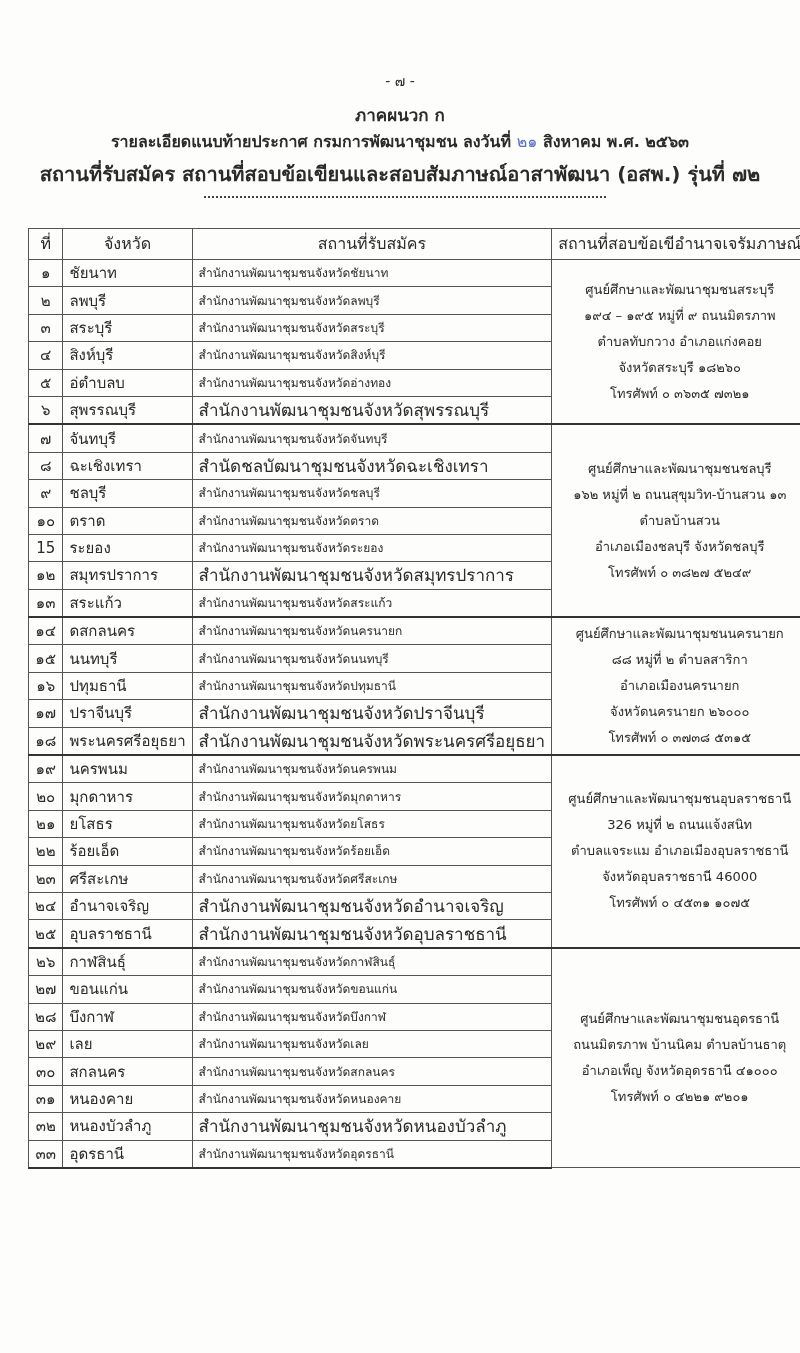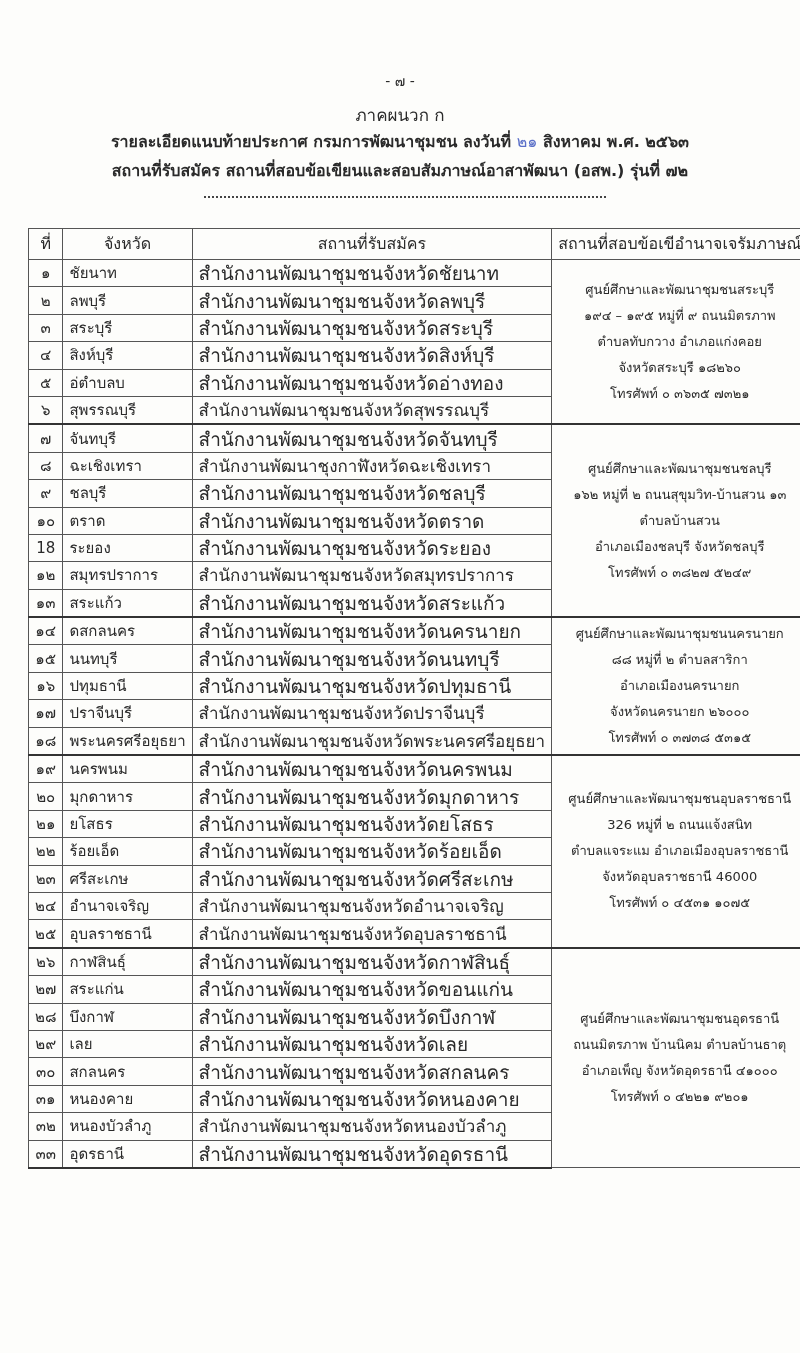--- a/index.html
+++ b/index.html
@@ -1,38 +1,38 @@
 <!DOCTYPE html>
 <html><head>
   <meta charset="utf-8">
   <style>
     html, body { margin: 0; padding: 0; }
     body {
       width: 800px; height: 1353px; background: #fdfdfb; position: relative;
       font-family: "DejaVu Sans", sans-serif; color: #2a2a2a; overflow: hidden;
     }
     .page-num { position: absolute; top: 70px; left: 0; width: 800px; text-align: center; font-size: 14px; }
-    .t1 { position: absolute; top: 101px; left: 0; width: 800px; text-align: center; font-size: 17px; font-weight: normal; }
+    .t1 { position: absolute; top: 101px; left: 0; width: 800px; text-align: center; font-size: 17px; font-weight: bold; }
     .t2 { position: absolute; top: 129px; left: 0; width: 800px; text-align: center; font-size: 16px; font-weight: bold; white-space: nowrap; }
-    .t3 { position: absolute; top: 158px; left: 0; width: 800px; text-align: center; font-size: 16px; font-weight: bold; white-space: nowrap; }
+    .t3 { position: absolute; top: 158px; left: 0; width: 800px; text-align: center; font-size: 20px; font-weight: bold; white-space: nowrap; }
     .t2 .hl { color: #5a6fc8; font-weight: normal; }
     .dots { position: absolute; top: 196px; left: 204px; width: 402px; border-top: 2px dotted #444; }
 
     table.main {
       position: absolute; top: 228px; left: 28px; width: 758px;
       border-collapse: collapse; font-size: 15px;
     }
     table.main th, table.main td {
       border: 1px solid #555; padding: 0 6px; height: 26.4px; line-height: 26px;
       white-space: nowrap; overflow: hidden;
     }
     table.main th { font-weight: normal; font-size: 16px; height: 30px; text-align: center; }
     td.num { text-align: center; width: 30px; padding: 0 2px; }
     col.c1 { width: 40px; } col.c2 { width: 136px; } col.c3 { width: 300px; } col.c4 { width: 282px; }
-    td.office { font-size: 19px; }
+    td.office { font-size: 12px; }
     td.office.small { font-size: 17px; }
     td.center {
       text-align: center; vertical-align: middle; font-size: 13px; font-weight: normal;
       line-height: 25px; white-space: normal; padding: 0 4px;
     }
     tr.grp-start td { border-top: 2.5px solid #333; }
     tbody tr:last-child td { border-bottom: 2.5px solid #333; border-radius: 7px; }
     .cl { display: block; }
   </style>
 </head>
@@ -109,34 +109,34 @@
           <span class="cl">ศูนย์ศึกษาและพัฒนาชุมชนชลบุรี</span>
           <span class="cl">๑๖๒ หมู่ที่ ๒ ถนนสุขุมวิท-บ้านสวน ๑๓</span>
           <span class="cl">ตำบลบ้านสวน</span>
           <span class="cl">อำเภอเมืองชลบุรี จังหวัดชลบุรี</span>
           <span class="cl">โทรศัพท์ ๐ ๓๘๒๗ ๕๒๔๙</span>
         </td>
       </tr>
       <tr>
         <td class="num">๘</td>
         <td>ฉะเชิงเทรา</td>
-        <td class="office small">สำนักงานพัฒนาชุงกาฬังหวัดฉะเชิงเทรา</td>
+        <td class="office small">สำนัดชลบัฒนาชุมชนจังหวัดฉะเชิงเทรา</td>
       </tr>
       <tr>
         <td class="num">๙</td>
         <td>ชลบุรี</td>
         <td class="office">สำนักงานพัฒนาชุมชนจังหวัดชลบุรี</td>
       </tr>
       <tr>
         <td class="num">๑๐</td>
         <td>ตราด</td>
         <td class="office">สำนักงานพัฒนาชุมชนจังหวัดตราด</td>
       </tr>
       <tr>
-        <td class="num">18</td>
+        <td class="num">15</td>
         <td>ระยอง</td>
         <td class="office">สำนักงานพัฒนาชุมชนจังหวัดระยอง</td>
       </tr>
       <tr>
         <td class="num">๑๒</td>
         <td>สมุทรปราการ</td>
         <td class="office small">สำนักงานพัฒนาชุมชนจังหวัดสมุทรปราการ</td>
       </tr>
       <tr>
         <td class="num">๑๓</td>
@@ -223,21 +223,21 @@
         <td class="office">สำนักงานพัฒนาชุมชนจังหวัดกาฬสินธุ์</td>
         <td class="center" rowspan="8">
           <span class="cl">ศูนย์ศึกษาและพัฒนาชุมชนอุดรธานี</span>
           <span class="cl">ถนนมิตรภาพ บ้านนิคม ตำบลบ้านธาตุ</span>
           <span class="cl">อำเภอเพ็ญ จังหวัดอุดรธานี ๔๑๐๐๐</span>
           <span class="cl">โทรศัพท์ ๐ ๔๒๒๑ ๙๒๐๑</span>
         </td>
       </tr>
       <tr>
         <td class="num">๒๗</td>
-        <td>สระแก่น</td>
+        <td>ขอนแก่น</td>
         <td class="office">สำนักงานพัฒนาชุมชนจังหวัดขอนแก่น</td>
       </tr>
       <tr>
         <td class="num">๒๘</td>
         <td>บึงกาฬ</td>
         <td class="office">สำนักงานพัฒนาชุมชนจังหวัดบึงกาฬ</td>
       </tr>
       <tr>
         <td class="num">๒๙</td>
         <td>เลย</td>

